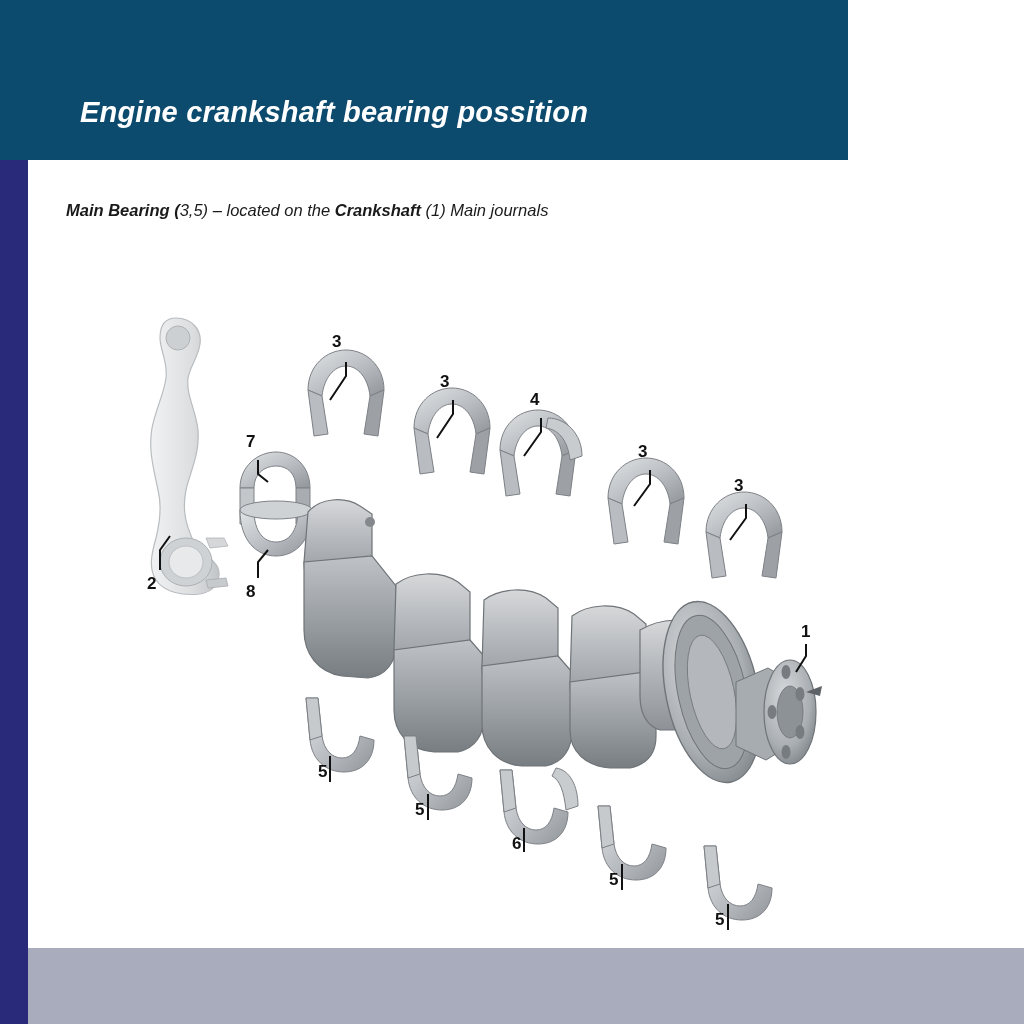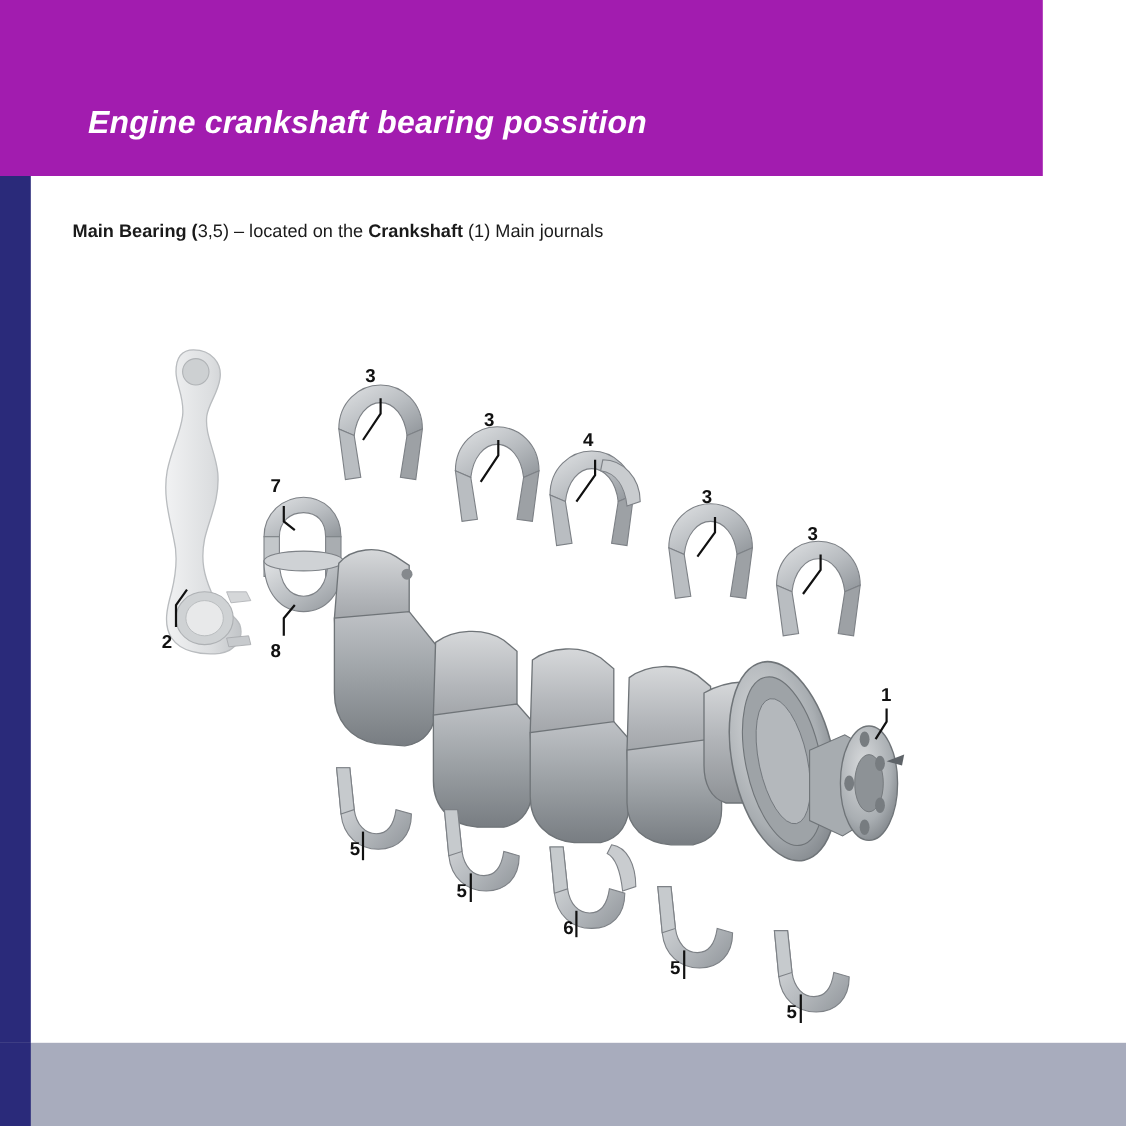--- a/index.html
+++ b/index.html
@@ -26,23 +26,23 @@
     top: 0;
     width: 28px;
     height: 1024px;
     background: #2a2a7a;
   }
   
   .header {
     position: absolute;
     left: 0;
     top: 0;
-    width: 948px;
+    width: 848px;
     height: 160px;
-    background: #a21caf;
+    background: #0c4a6e;
     text-align: right;
   }
   .header-title {
     position: absolute;
     left: 80px;
     top: 96px;
     font-size: 29px;
     font-weight: bold;
     font-style: italic;
     color: #ffffff;
@@ -54,20 +54,21 @@
     position: absolute;
     left: 66px;
     top: 196px;
     width: 930px;
     font-size: 16.5px;
     color: #1a1a1a;
     line-height: 29px;
   }
   .desc .line {
     white-space: nowrap;
+    font-style: italic;
   }
   .b { font-weight: bold; }
   
   .figure {
     position: absolute;
     left: 0;
     top: 300px;
     width: 1024px;
     height: 640px;
   }

